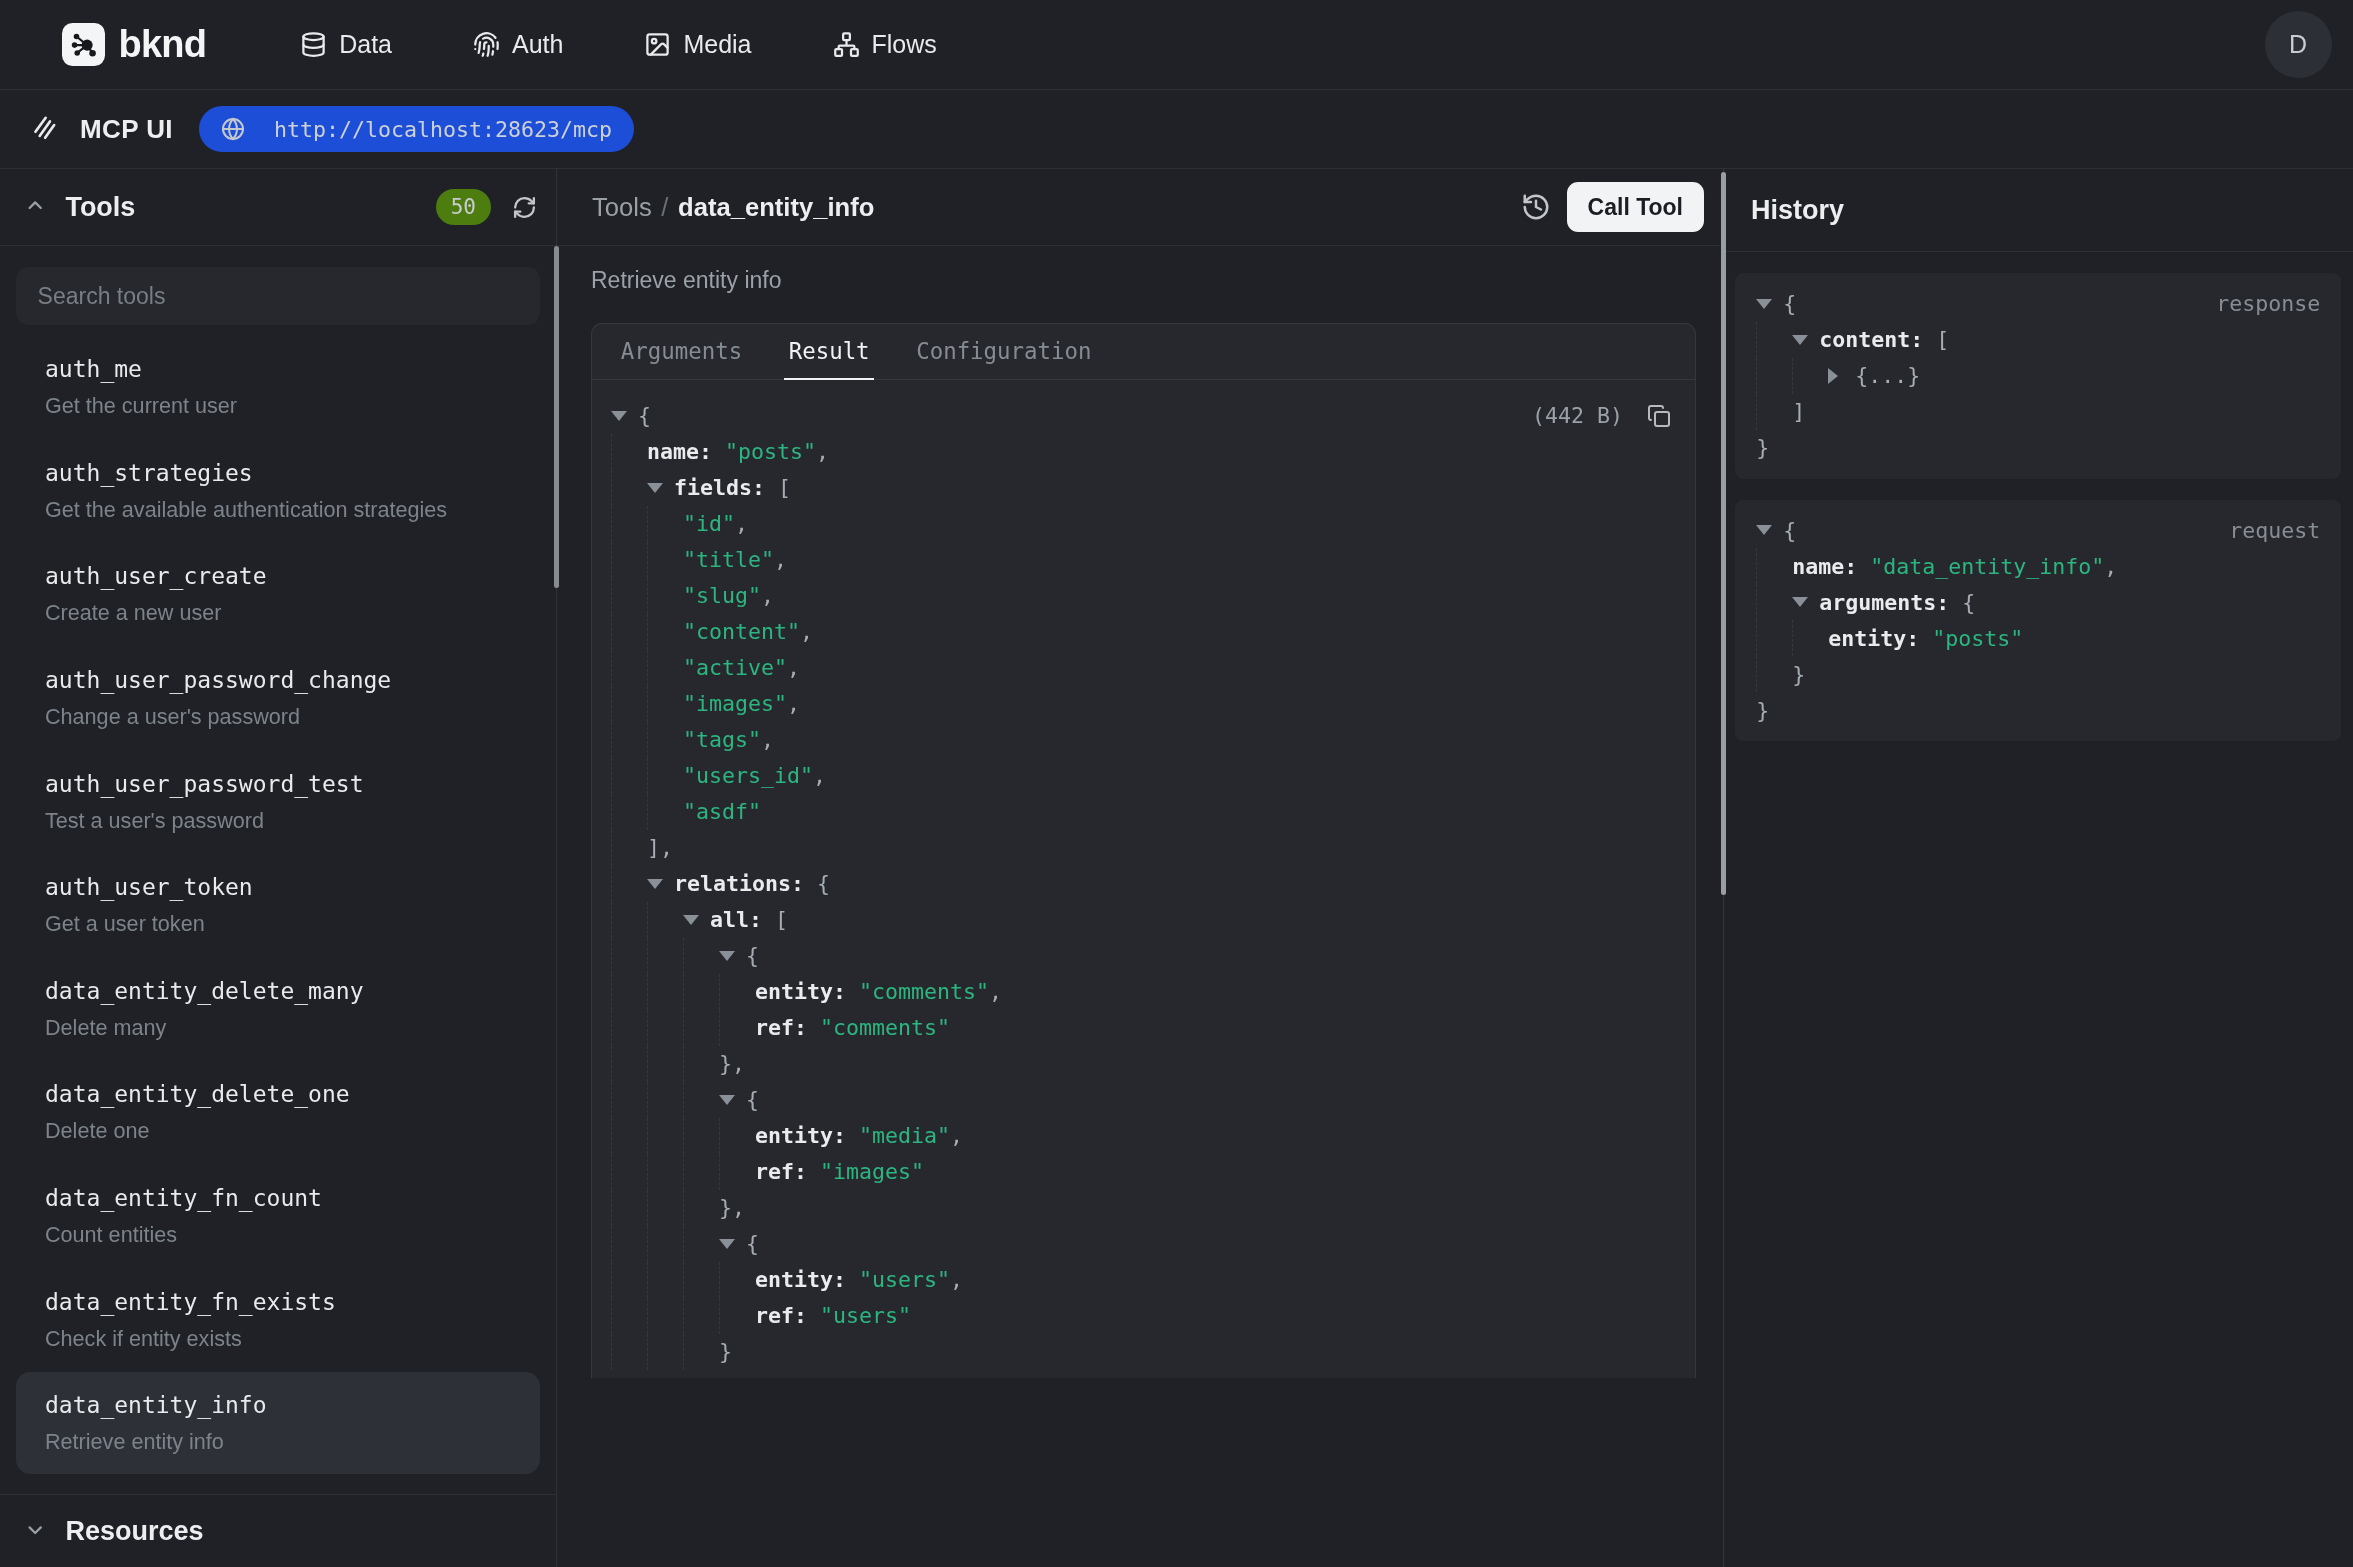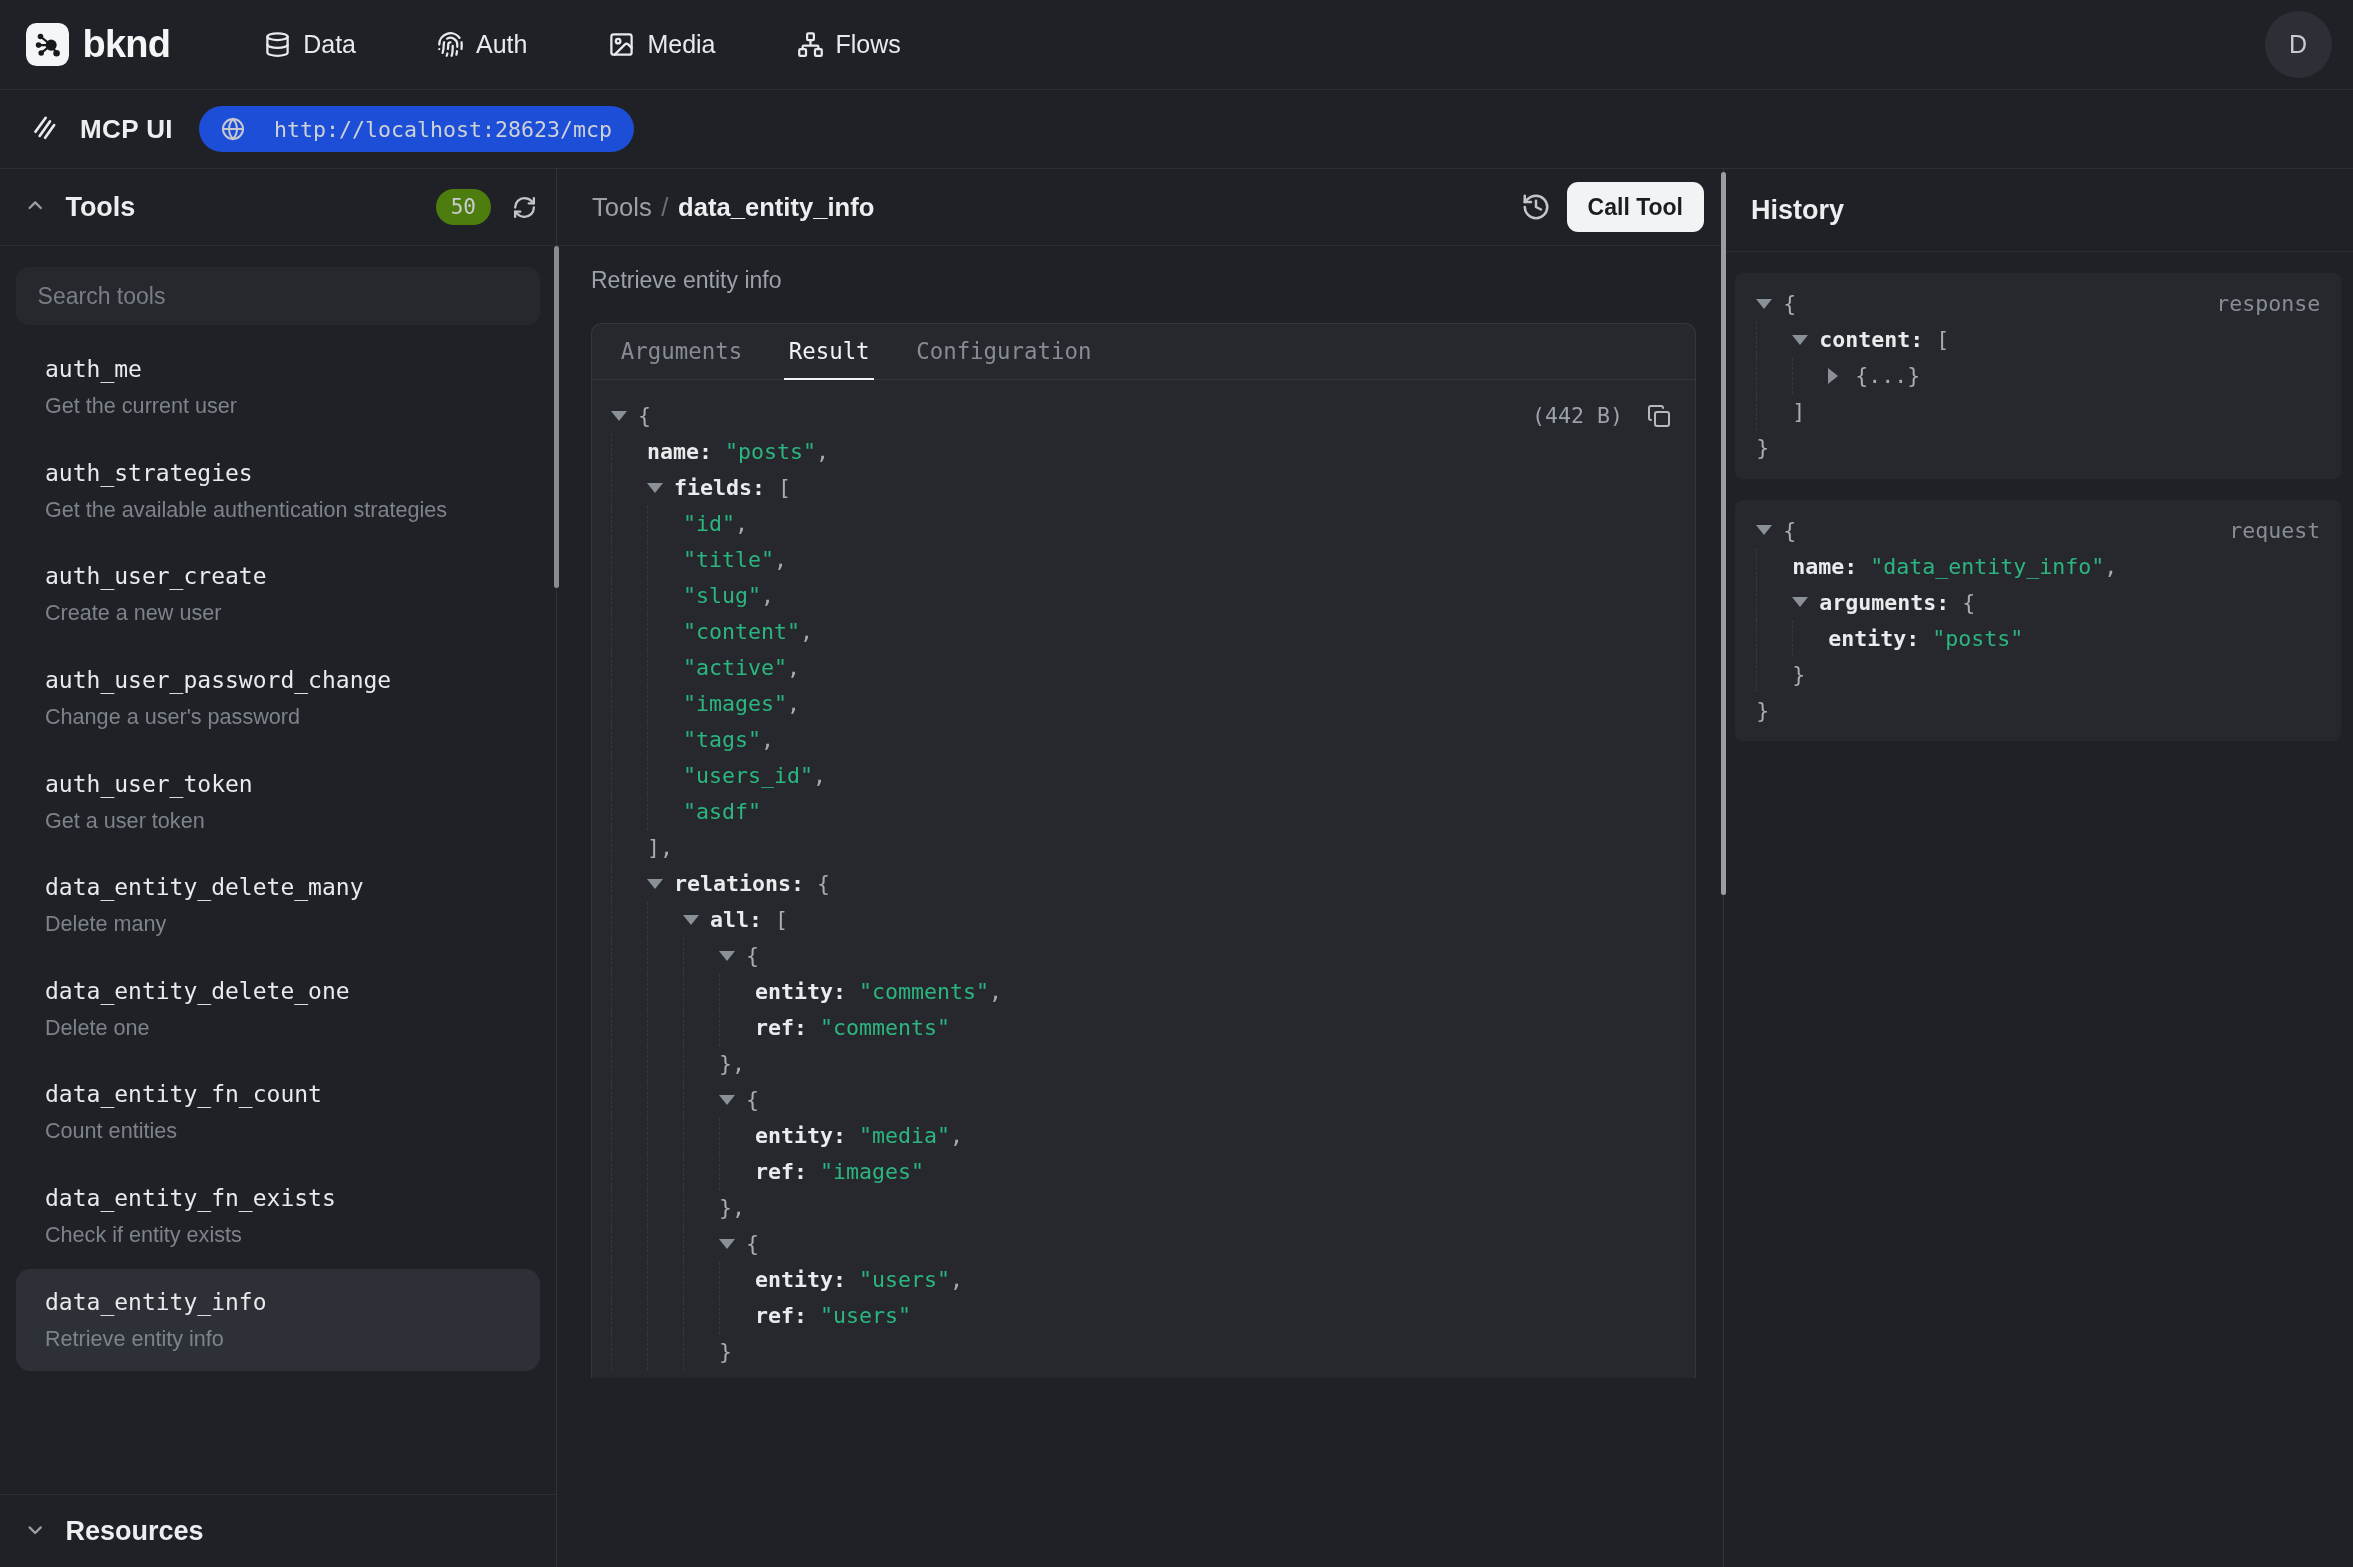--- a/index.html
+++ b/index.html
@@ -3,21 +3,21 @@
 <meta charset="utf-8">
 <style>
   * { margin:0; padding:0; box-sizing:border-box; }
   html,body { background:#17191d; }
   body { width:2354px; height:1568px; overflow:hidden; font-family:"Liberation Sans", sans-serif; color:#eceef0; }
   .mono { font-family:"DejaVu Sans Mono", monospace; }
   .app { width:2354px; height:1568px; background:#1f2126; display:flex; flex-direction:column; position:relative; }
 
   
   .topnav { height:89px; flex:none; display:flex; align-items:center; padding:0 22.4px 0 26px; }
-  .brand { display:flex; align-items:flex-end; gap:13.6px; }
+  .brand { display:flex; align-items:flex-end; gap:13.6px;margin-left:36px; }
   .logo-sq { width:43px; height:43px; background:#f4f5f6; border-radius:10.4px; display:flex; align-items:center; justify-content:center; }
   .brand-name { font-size:38px; font-weight:800; letter-spacing:-0.8px; color:#f4f5f6; }
   .mainnav { display:flex; align-items:center; gap:81px; margin-left:94px; }
   .nav-item { display:flex; align-items:center; gap:12px; font-size:25px; color:#e8eaec; cursor:pointer; }
   .nav-item svg { width:27px; height:27px; stroke:#e8eaec; }
   .avatar { margin-left:auto; width:67px; height:67px; border-radius:50%; background:#2c2f36; color:#c9cdd2; font-size:25px; display:flex; align-items:center; justify-content:center; }
 
   
   .mcpbar { height:79px; flex:none; display:flex; align-items:center; padding:0 30px; border-top:0.8px solid #2c2f36; }
   .mcpbar .mcp-icon svg { width:29px; height:29px; stroke:#e8eaec; }
@@ -214,20 +214,24 @@
               <div class="tool-name mono">auth_strategies</div>
               <div class="tool-desc">Get the available authentication strategies</div>
             </div>
             <div class="tool-item">
               <div class="tool-name mono">auth_user_create</div>
               <div class="tool-desc">Create a new user</div>
             </div>
             <div class="tool-item">
               <div class="tool-name mono">auth_user_password_change</div>
               <div class="tool-desc">Change a user's password</div>
+            </div>
+            <div class="tool-item">
+              <div class="tool-name mono">auth_user_password_test</div>
+              <div class="tool-desc">Test a user's password</div>
             </div>
             <div class="tool-item">
               <div class="tool-name mono">auth_user_token</div>
               <div class="tool-desc">Get a user token</div>
             </div>
             <div class="tool-item">
               <div class="tool-name mono">data_entity_delete_many</div>
               <div class="tool-desc">Delete many</div>
             </div>
             <div class="tool-item">

